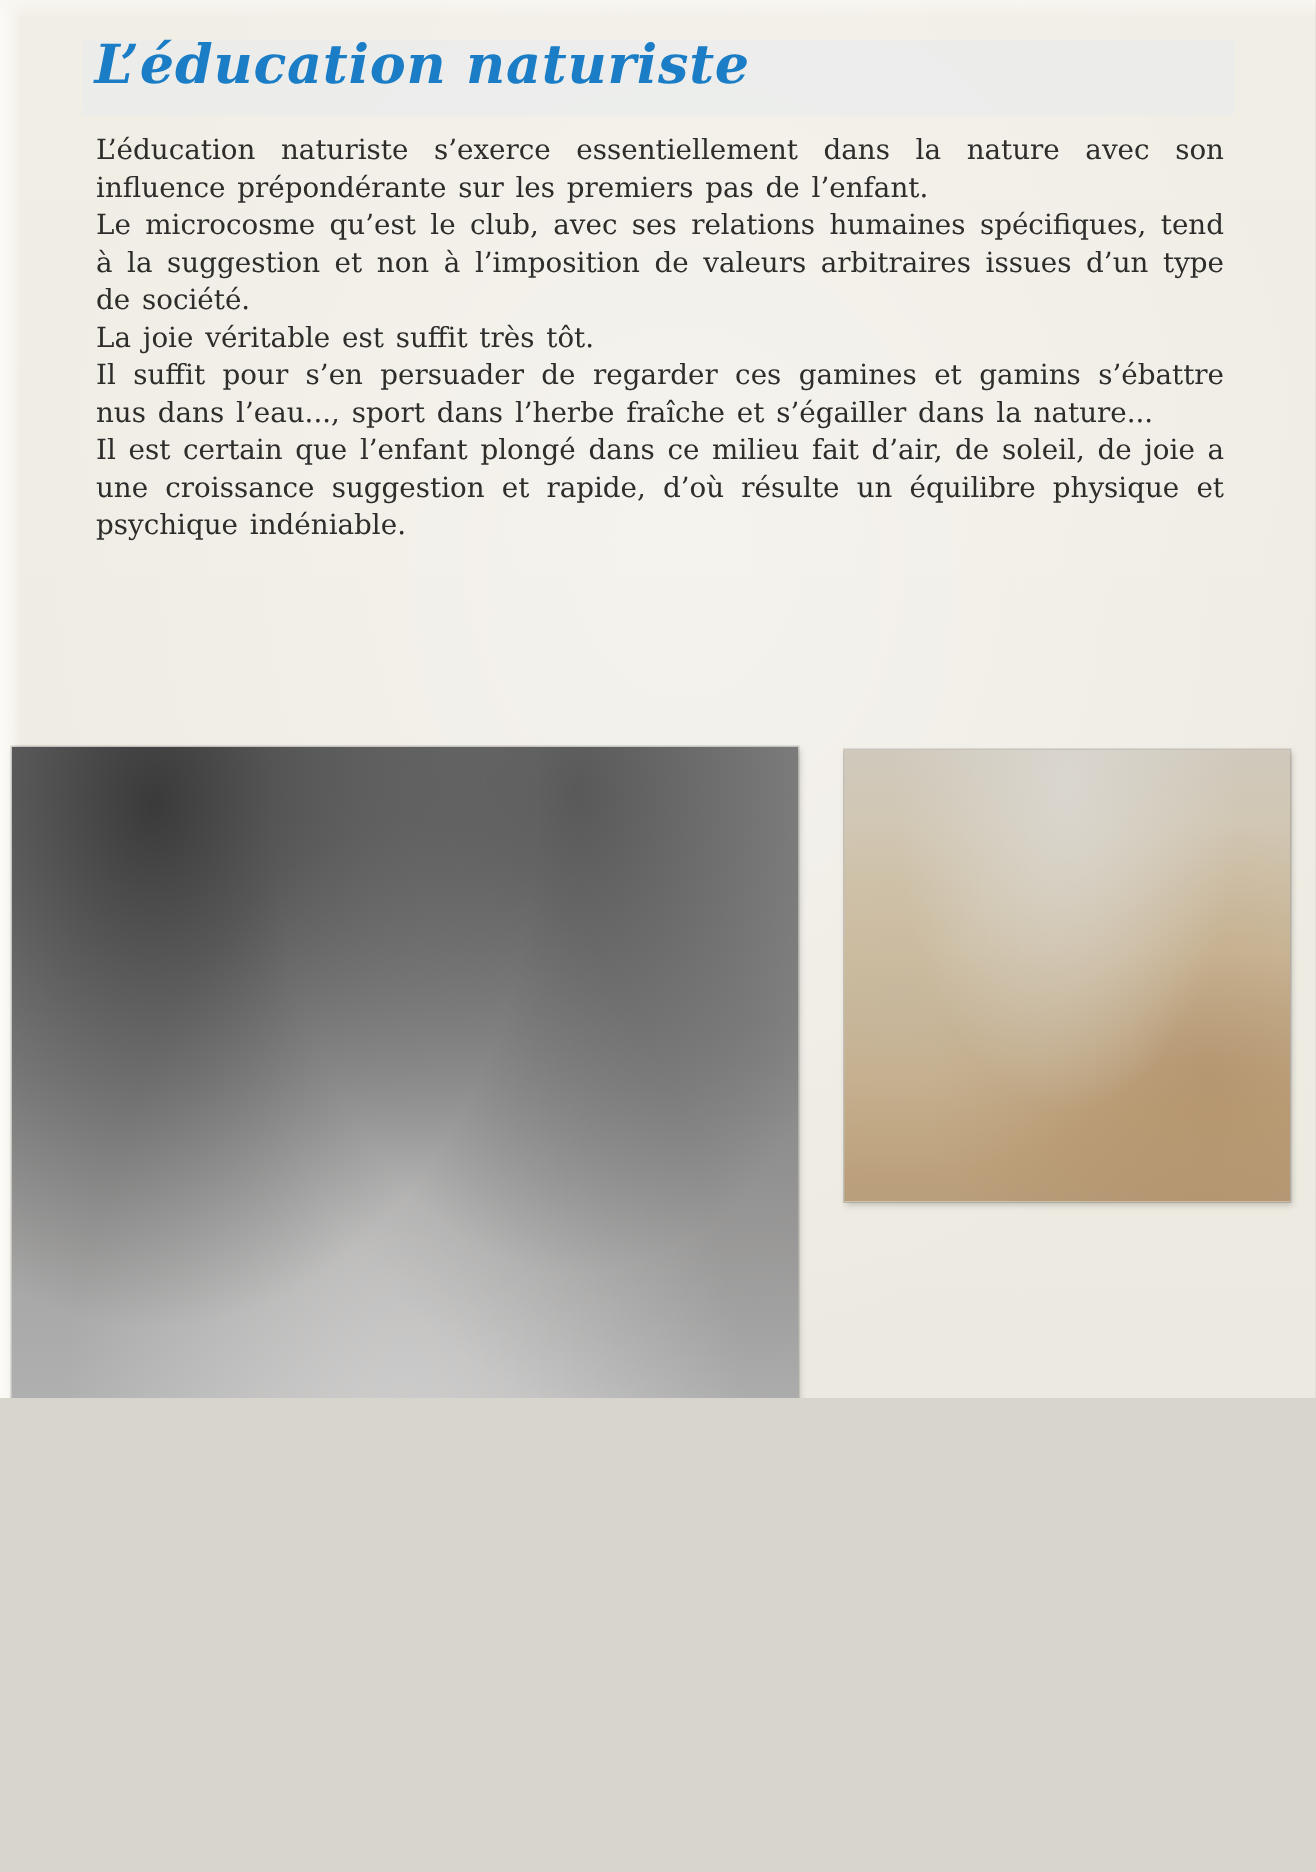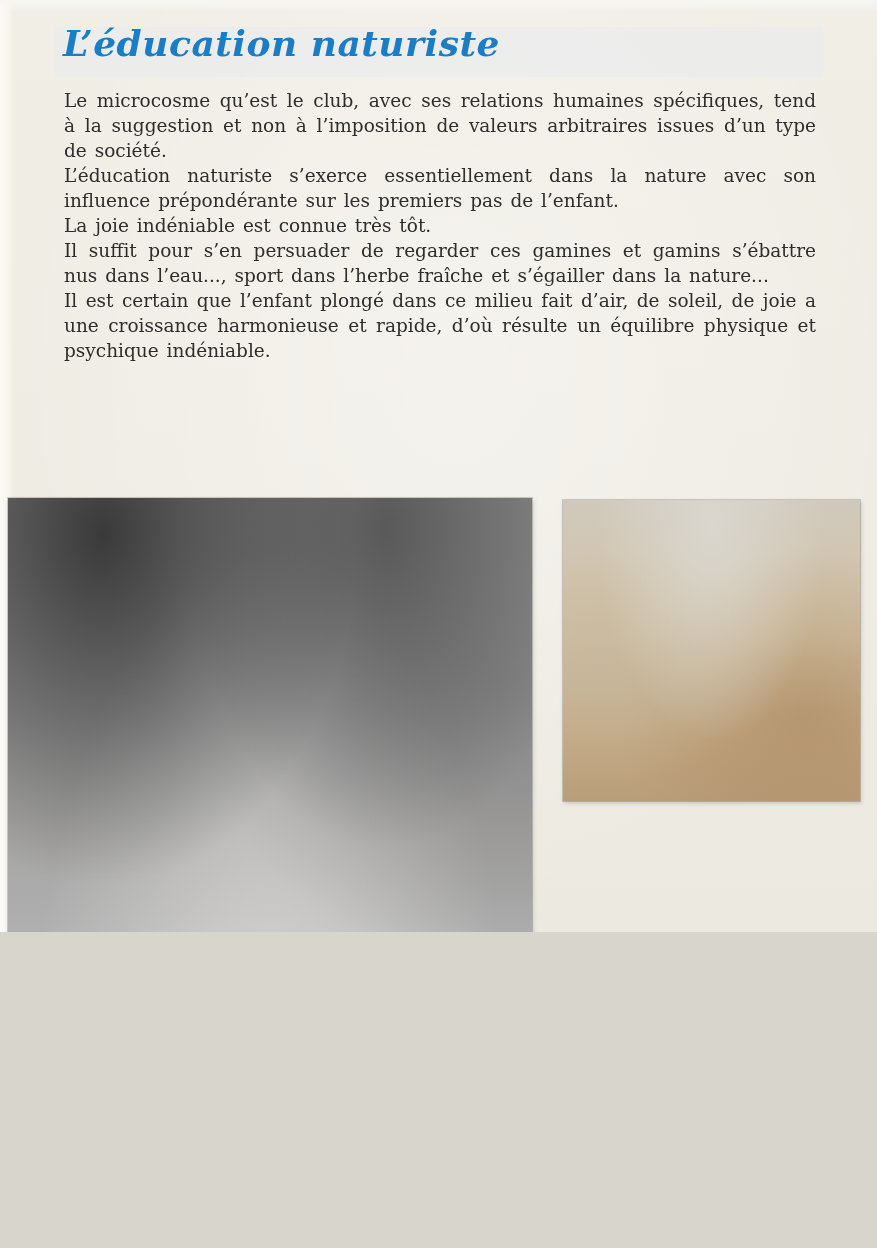--- a/index.html
+++ b/index.html
@@ -104,25 +104,25 @@
 <div class="page">
 
   <div class="scan-edge-left"></div>
   <div class="scan-edge-top"></div>
 
   <div class="title-band"></div>
 
   <h1 class="page-title">L’éducation naturiste</h1>
 
   <div class="article">
+    <p>L’éducation naturiste s’exerce essentiellement dans la nature avec son influence prépondérante sur les premiers pas de l’enfant.</p>
     <p>Le microcosme qu’est le club, avec ses relations humaines spécifiques, tend à la suggestion et non à l’imposition de valeurs arbitraires issues d’un type de société.</p>
-    <p>L’éducation naturiste s’exerce essentiellement dans la nature avec son influence prépondérante sur les premiers pas de l’enfant.</p>
-    <p>La joie indéniable est connue très tôt.</p>
+    <p>La joie véritable est suffit très tôt.</p>
     <p>Il suffit pour s’en persuader de regarder ces gamines et gamins s’ébattre nus dans l’eau..., sport dans l’herbe fraîche et s’égailler dans la nature...</p>
-    <p>Il est certain que l’enfant plongé dans ce milieu fait d’air, de soleil, de joie a une croissance harmonieuse et rapide, d’où résulte un équilibre physique et psychique indéniable.</p>
+    <p>Il est certain que l’enfant plongé dans ce milieu fait d’air, de soleil, de joie a une croissance suggestion et rapide, d’où résulte un équilibre physique et psychique indéniable.</p>
   </div>
 
   <div class="photo photo-left"></div>
 
   <div class="photo photo-right"></div>
 
   <div class="folio">34</div>
 
 </div>
 

